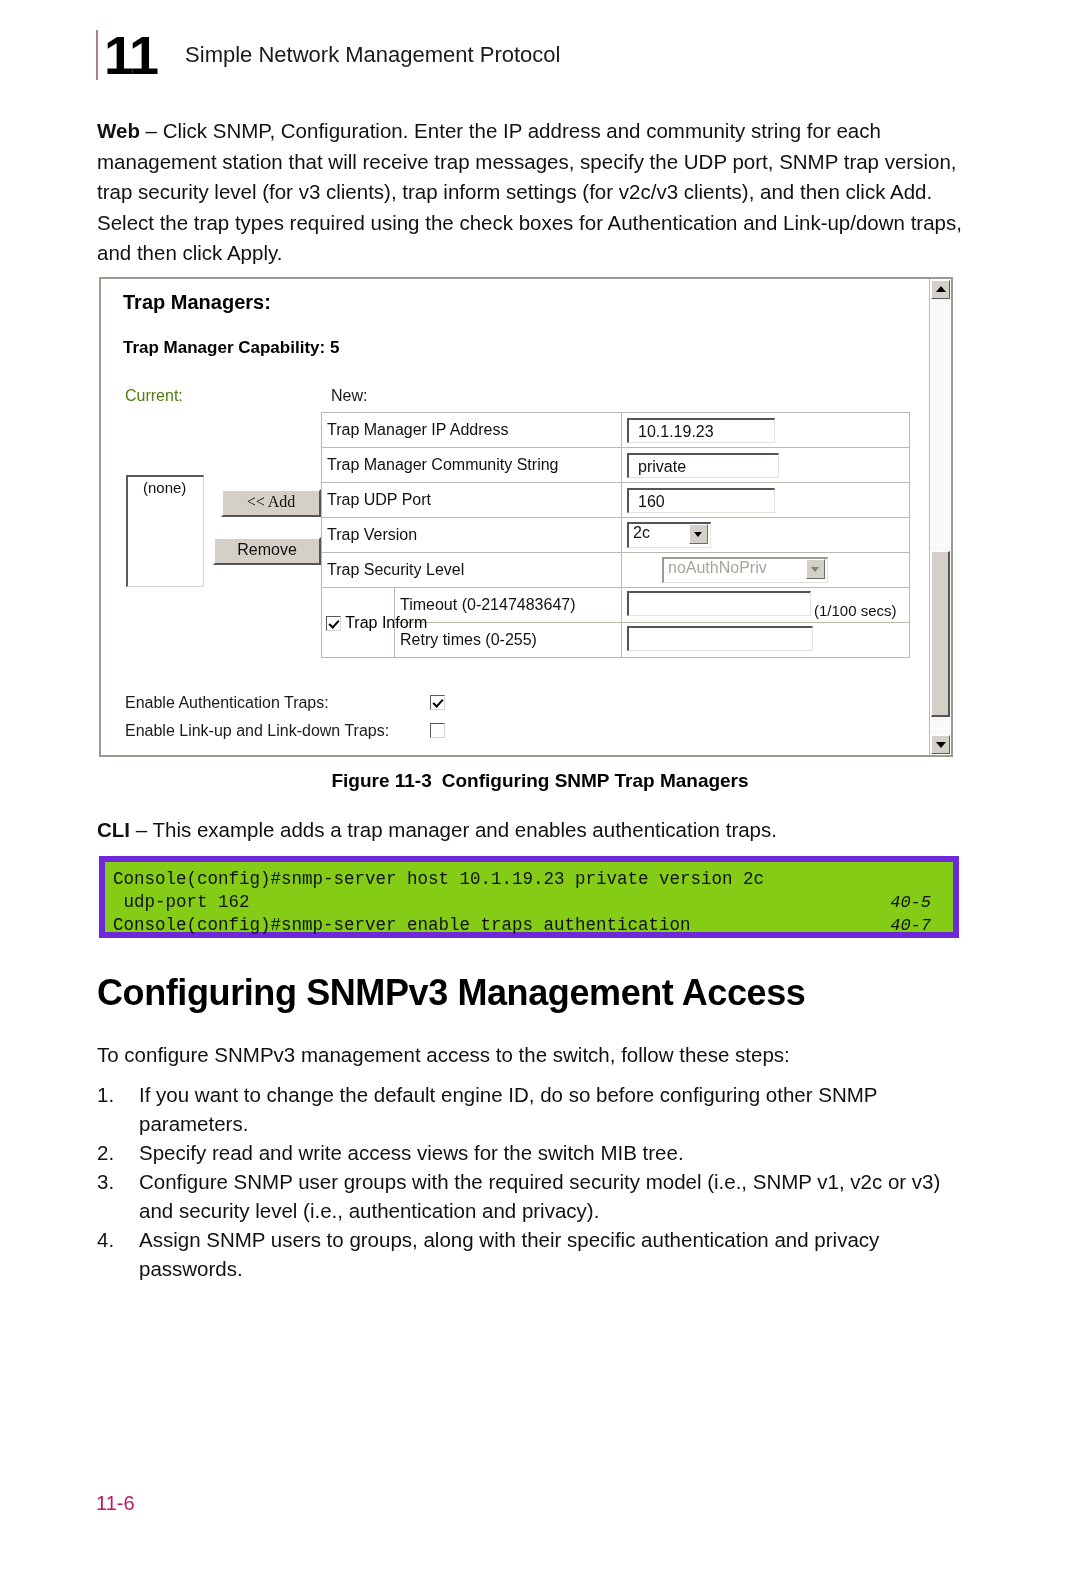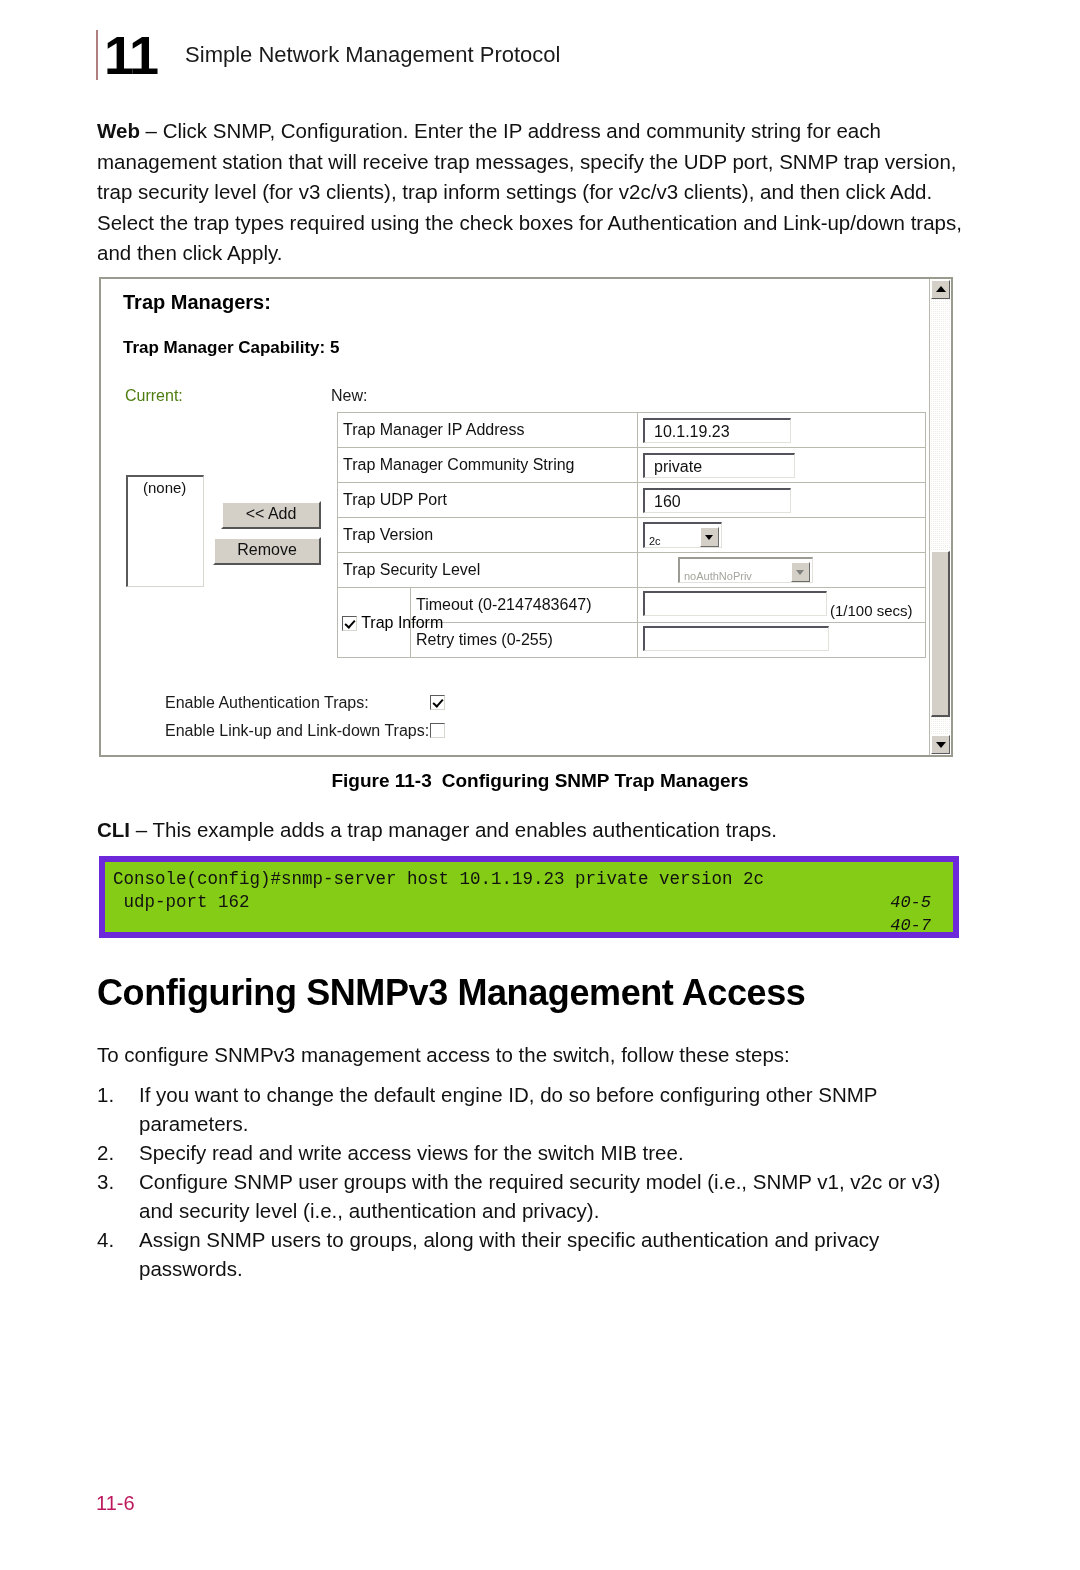--- a/index.html
+++ b/index.html
@@ -146,35 +146,36 @@
     border-bottom: 2px solid #555555;
     font-size: 16px;
     color: #111;
     text-align: center;
     line-height: 22px;
     box-sizing: border-box;
     font-family: "Liberation Sans", sans-serif;
   }
   .btn-add {
     left: 120px;
-    top: 222px;
+    top: 210px;
     width: 100px;
     height: 28px;
+    font-family: Liberation Serif, serif;
   }
   .btn-remove {
     left: 112px;
     top: 258px;
     width: 108px;
     height: 28px;
   }
 
   
   .ftable {
     position: absolute;
-    left: 236px;
+    left: 220px;
     top: 133px;
     width: 588px;
     border-collapse: collapse;
     font-size: 16px;
     table-layout: fixed;
   }
   .ftable td {
     border: 1px solid #b9b9ad;
     padding: 0;
     height: 34px;
@@ -205,28 +206,28 @@
     font-family: "Liberation Sans", sans-serif;
   }
   .txt-ip { width: 148px; }
   .txt-com { width: 152px; }
   .txt-port { width: 148px; }
   .txt-timeout { width: 184px; }
   .txt-retry { width: 186px; }
 
   .sel {
     display: inline-flex;
-    align-items: flex-end;
+    align-items: flex-start;
     background: #ffffff;
     border-top: 2px solid #53535c;
     border-left: 2px solid #53535c;
     border-right: 1px solid #e2e2da;
     border-bottom: 1px solid #e2e2da;
     height: 26px;
-    font-size: 11px;
+    font-size: 16px;
     box-sizing: border-box;
     color: #111;
     gap: 35px;
   }
   .sel .sel-text {
     padding: 0 2px 0 4px;
     white-space: nowrap;
   }
   .sel .arrow {
     width: 17px;
@@ -287,21 +288,21 @@
     white-space: nowrap;
   }
 
   
   .trapchk {
     position: absolute;
     font-size: 16px;
     color: #1a1a1a;
     white-space: nowrap;
   }
-  .trapchk .chk-label { display: inline-block; margin-left: 40px; }
+  .trapchk .chk-label { display: inline-block; }
   .chk-auth { left: 24px; top: 415px; }
   .chk-link { left: 24px; top: 443px; }
   .chk-auth .cb { position: absolute; left: 305px; top: 1px; }
   .chk-link .cb { position: absolute; left: 305px; top: 1px; }
 
   
   .vscroll {
     position: absolute;
     right: 0; top: 0;
     width: 22px; height: 100%;
@@ -549,21 +550,21 @@
     </div>
   </div>
 
   <div class="fig-cap"><span>Figure 11-3</span><span class="cap-sp"></span><span>Configuring SNMP Trap Managers</span></div>
 
   <div class="cli-lead"><b>CLI</b><span> – This example adds a trap manager and enables authentication traps.</span></div>
 
   <div class="cli-box">
     <div class="cli-line"><span>Console(config)#snmp-server host 10.1.19.23 private version 2c</span><span class="cli-ref"></span></div>
     <div class="cli-line"><span> udp-port 162</span><span class="cli-ref">40-5</span></div>
-    <div class="cli-line"><span class="cli-ref">40-7</span></div>
+    <div class="cli-line"><span>Console(config)#snmp-server enable traps authentication</span><span class="cli-ref">40-7</span></div>
   </div>
 
   <h1 class="h-sec">Configuring SNMPv3 Management Access</h1>
 
   <div class="body-text intro-para">To configure SNMPv3 management access to the switch, follow these steps:</div>
 
   <div class="steps">
     <div class="step">
       <div class="step-num">1.</div>
       <div class="step-body">If you want to change the default engine ID, do so before configuring other SNMP parameters.</div>

